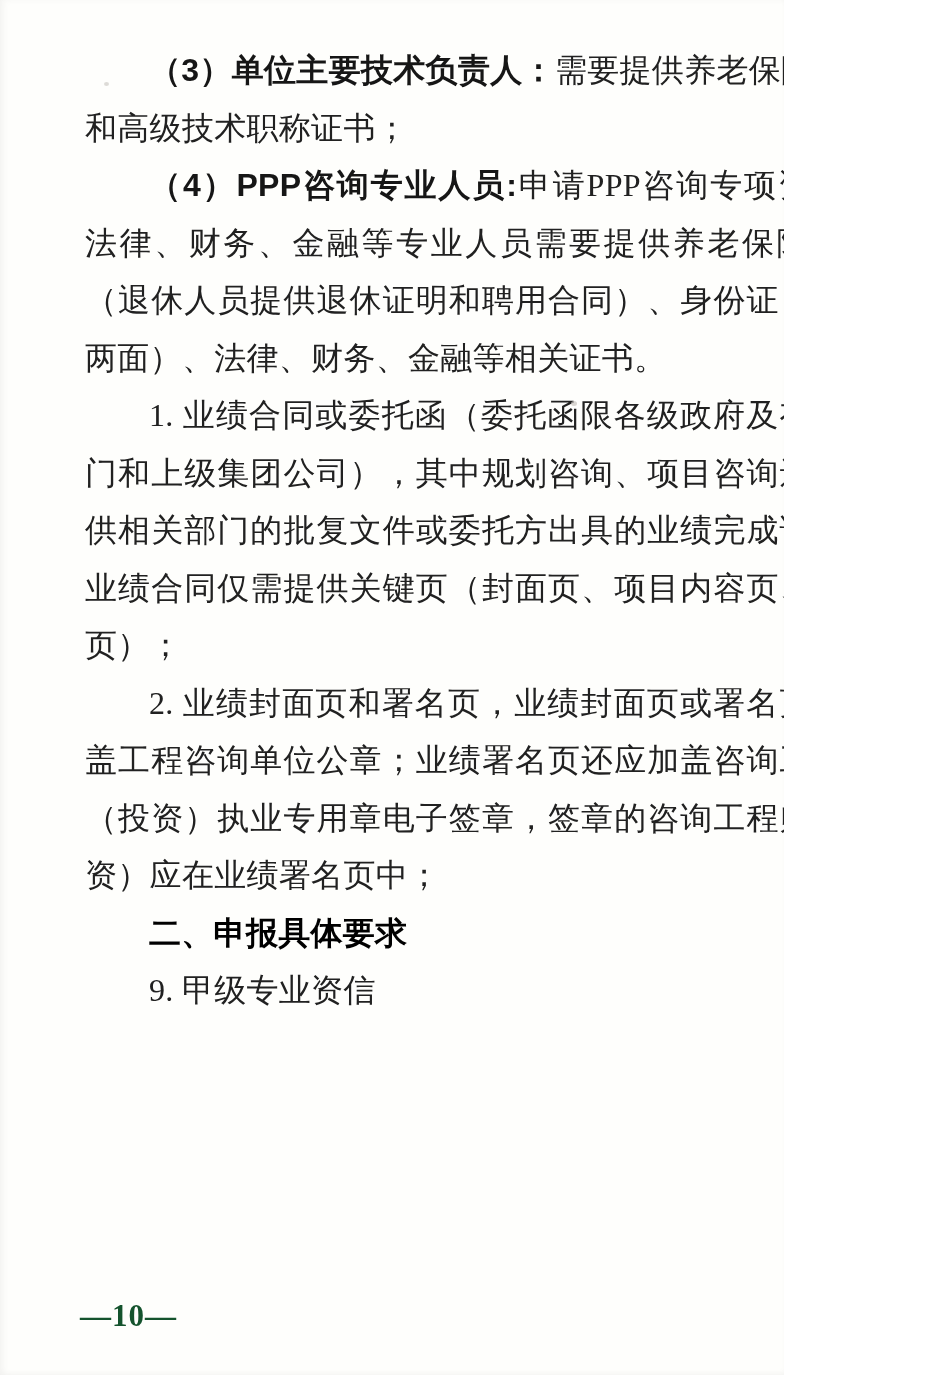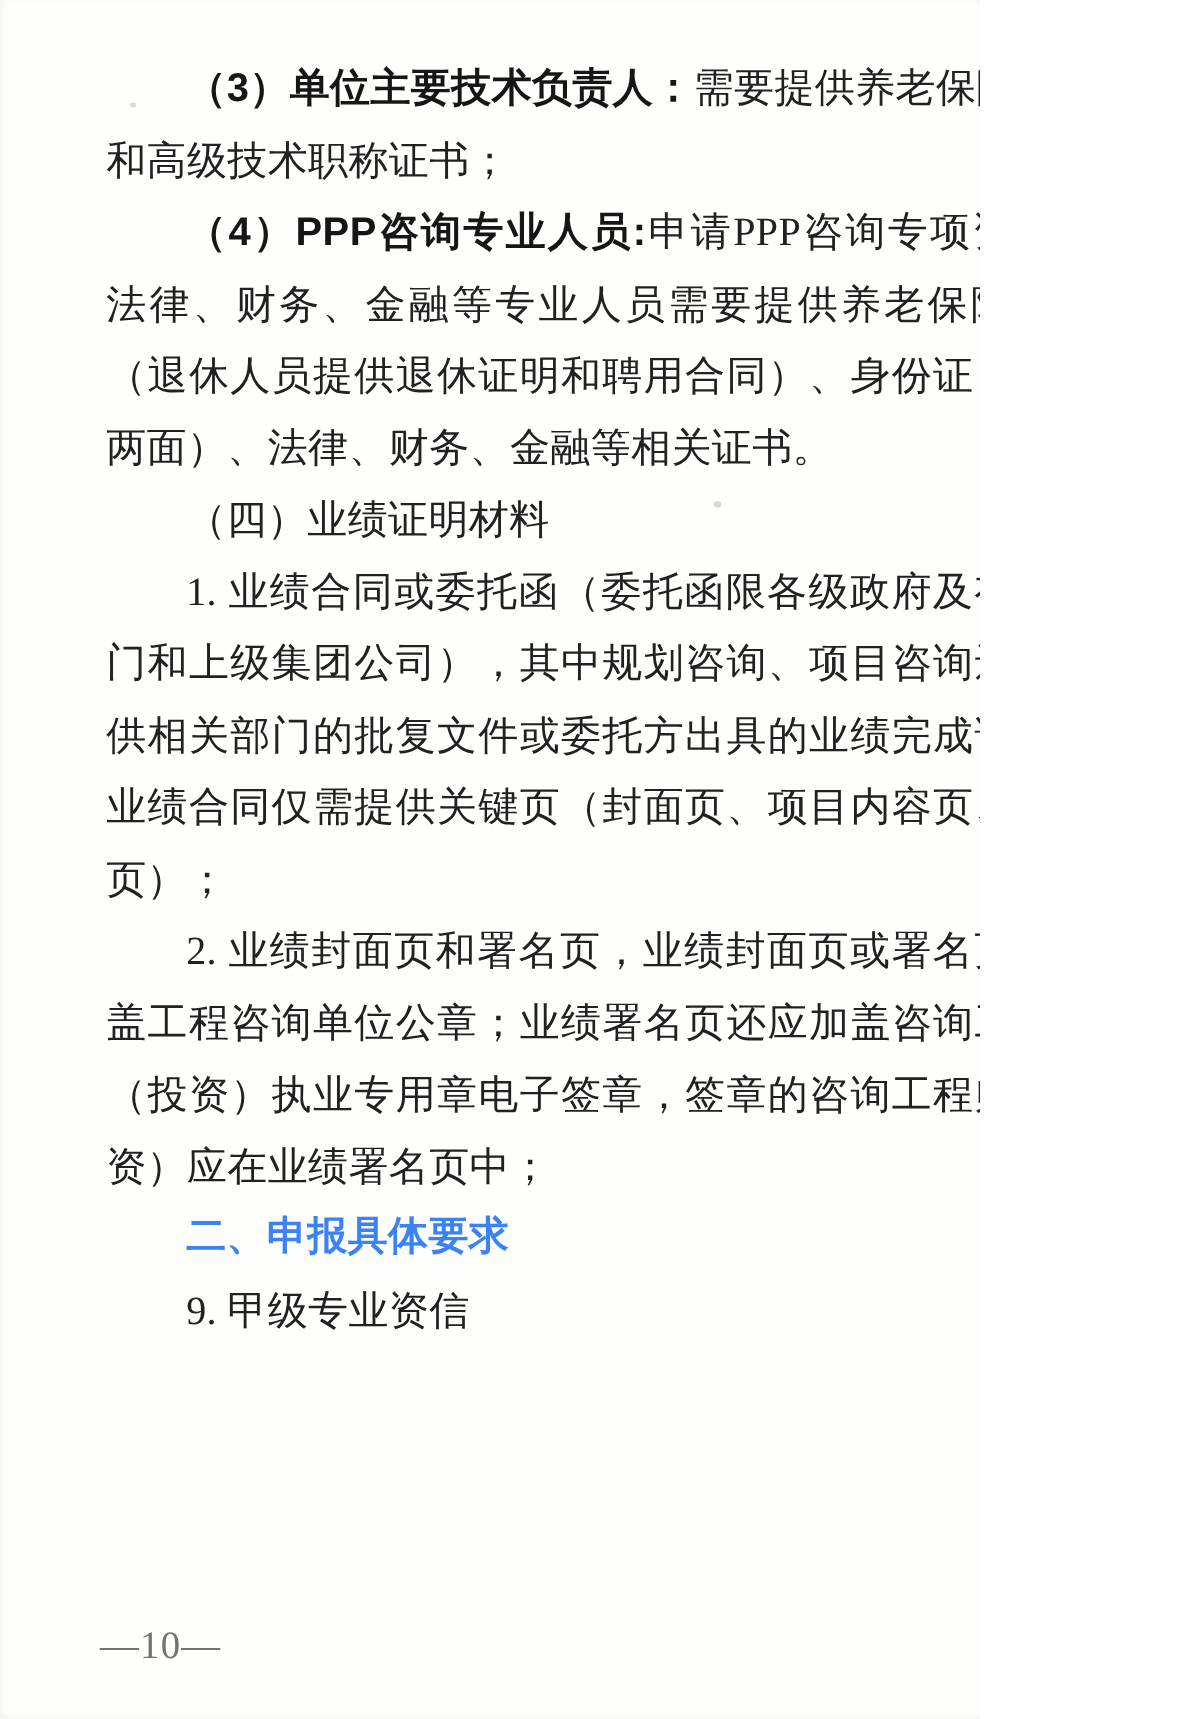--- a/index.html
+++ b/index.html
@@ -25,57 +25,57 @@
     padding: 0;
     font-family: "Liberation Serif", "DejaVu Serif", serif;
     font-size: 32px;
     line-height: 57.5px;
     color: #212121;
     text-align: justify;
     text-indent: 2em;
     letter-spacing: 0.3px;
   }
   p.doc-line.bold {
-    font-family: Liberation Mono, monospace;
+    font-family: Liberation Serif, serif;
     font-weight: 700;
-    color: #3b82f6;
+    color: #000000;
   }
   span.lead {
     font-family: "Liberation Sans", "DejaVu Sans", sans-serif;
     font-weight: 700;
     color: #161616;
   }
   .page-number {
     position: absolute;
     left: 80px;
     top: 1298px;
     font-family: "Liberation Serif", "DejaVu Serif", serif;
     font-size: 31px;
-    color: #737373;
+    color: #14532d;
     letter-spacing: 1px;
+    font-weight: bold;
   }
   .speck {
     position: absolute;
     border-radius: 50%;
     pointer-events: none;
   }
   .speck-1 { left: 928px; top: 1000px; width: 5px; height: 7px; background: #8a8a8a; opacity: .8; }
   .speck-2 { left: 571px; top: 401px; width: 6px; height: 5px; background: #c9c5c0; opacity: .7; }
   .speck-3 { left: 104px; top: 82px;  width: 5px; height: 4px; background: #cfccc7; opacity: .7; }
 </style>
 </head>
 <body>
 
 <div class="page">
   <div class="doc-body">
   <p class="doc-line"><span class="lead">（3）单位主要技术负责人：</span><span>需要提供养老保险证明和高级技术职称证书；</span></p>
 
   <p class="doc-line"><span class="lead">（4）PPP咨询专业人员:</span><span>申请PPP咨询专项资信的法律、财务、金融等专业人员需要提供养老保险证明（退休人员提供退休证明和聘用合同）、身份证（正反两面）、法律、财务、金融等相关证书。</span></p>
 
-  <p class="doc-line"><span>（四）业绩证明材料</span></p>
 
   <p class="doc-line"><span>1. 业绩合同或委托函（委托函限各级政府及有关部门和上级集团公司），其中规划咨询、项目咨询还需提供相关部门的批复文件或委托方出具的业绩完成证明；业绩合同仅需提供关键页（封面页、项目内容页、盖章页）；</span></p>
 
   <p class="doc-line"><span>2. 业绩封面页和署名页，业绩封面页或署名页应加盖工程咨询单位公章；业绩署名页还应加盖咨询工程师（投资）执业专用章电子签章，签章的咨询工程师（投资）应在业绩署名页中；</span></p>
 
 
 
   <p class="doc-line bold"><span>二、申报具体要求</span></p>
 
 

